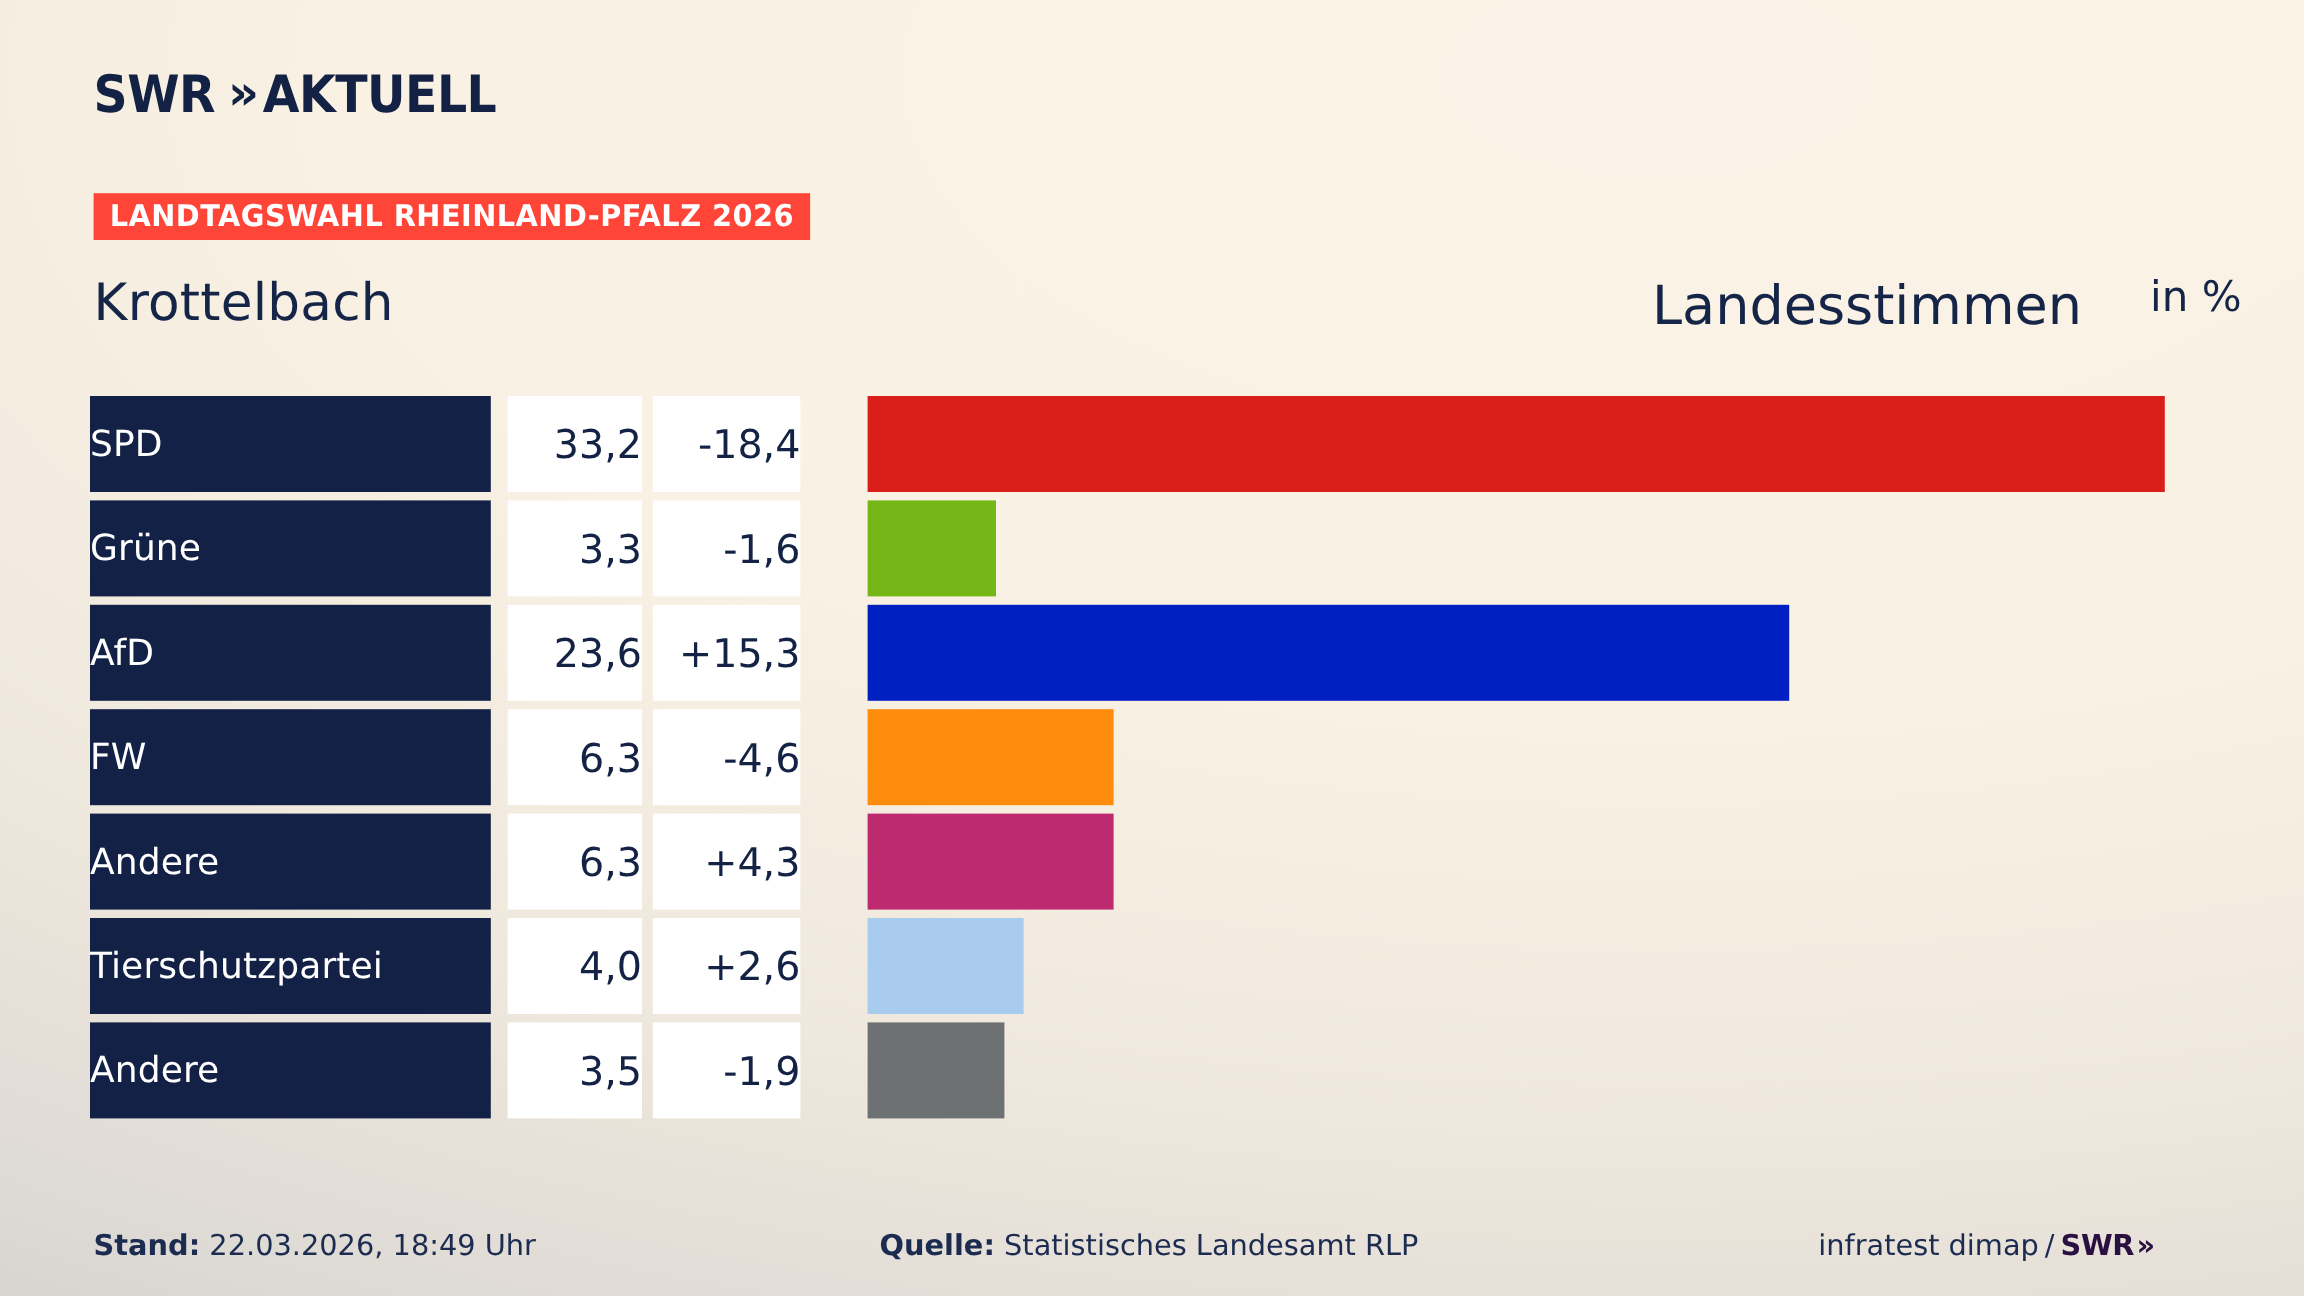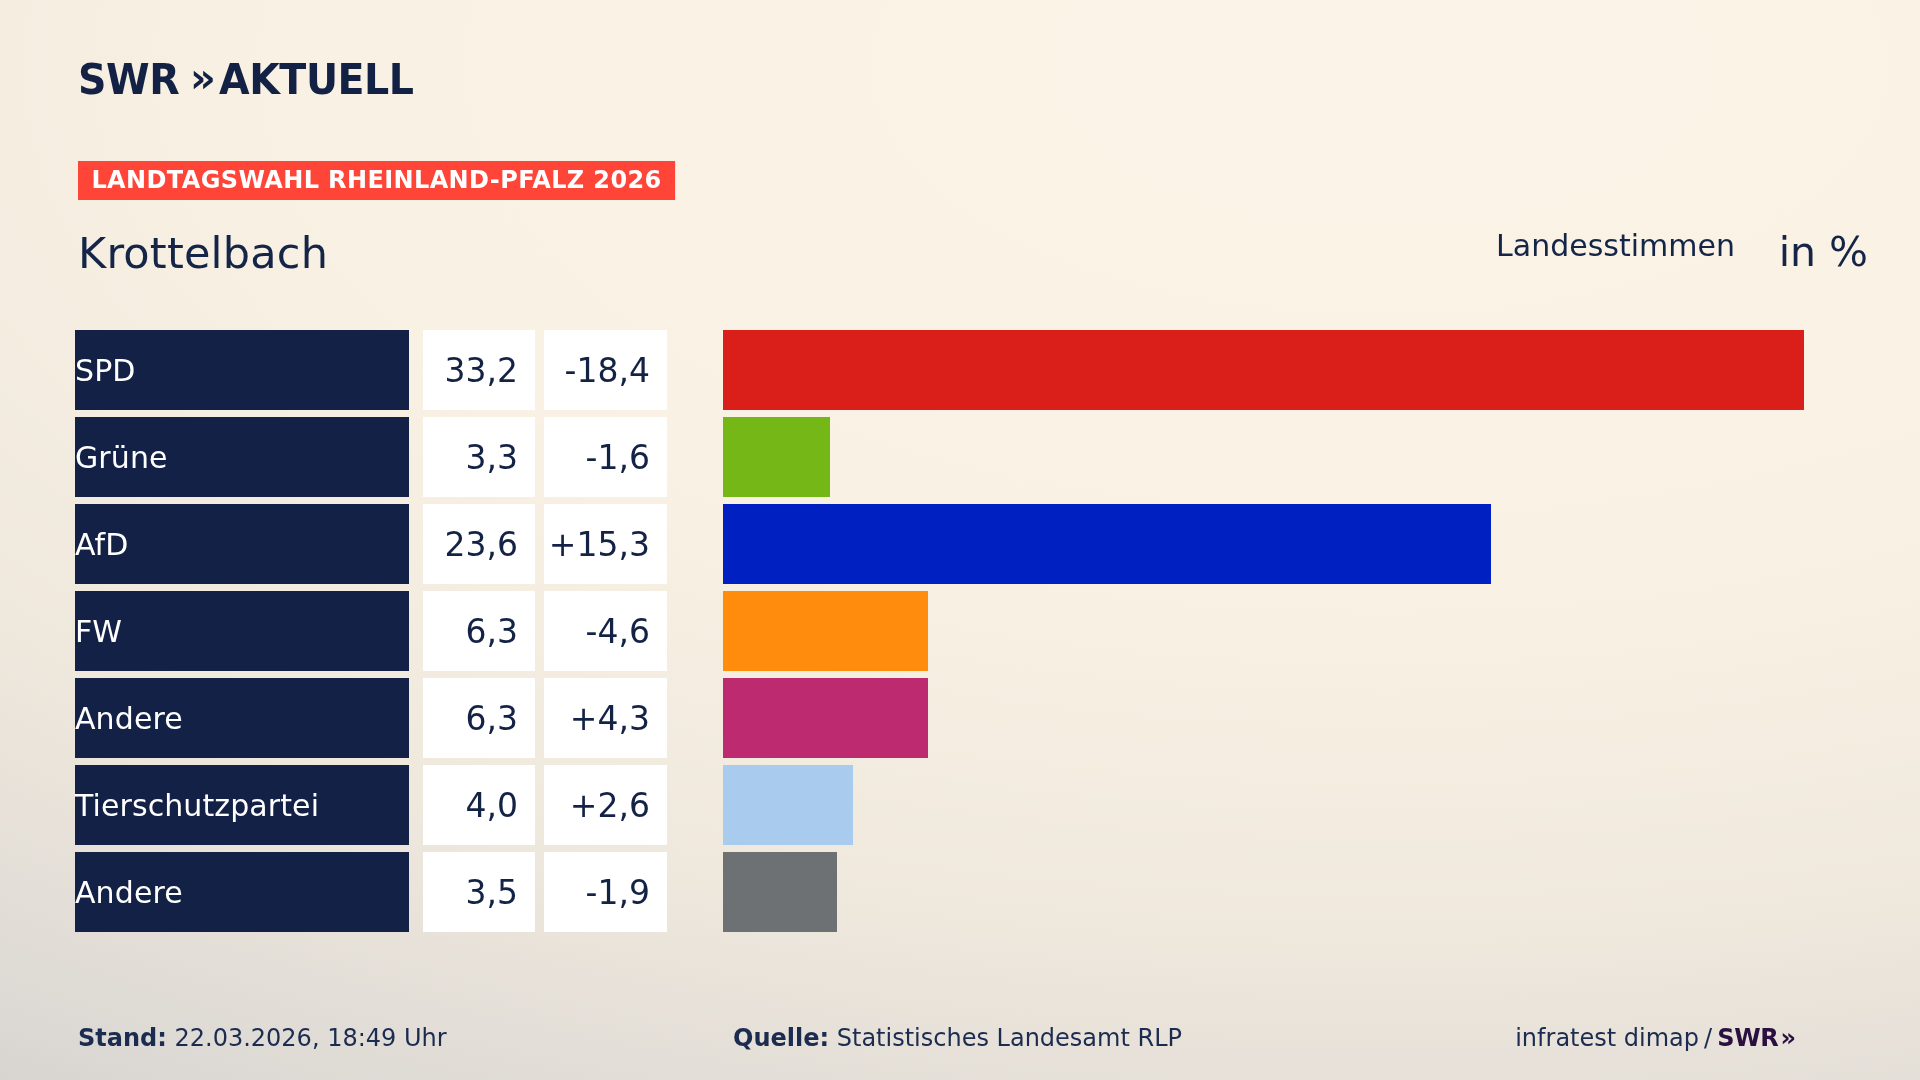--- a/index.html
+++ b/index.html
@@ -83,30 +83,30 @@
     font-size: 43px;
     color: #152548;
     font-weight: 400;
     letter-spacing: 0.2px;
     white-space: nowrap;
   }
   .votes-label {
     position: absolute;
     right: 185px;
     top: 0;
-    font-size: 30px;
+    font-size: 45px;
     color: #152548;
     font-weight: 400;
     white-space: nowrap;
   }
   .unit-label {
     position: absolute;
     right: 52px;
     top: 0;
-    font-size: 41px;
+    font-size: 35px;
     color: #152548;
     font-weight: 400;
     white-space: nowrap;
   }
 
   
   #chart {
     position: absolute;
     left: 75px;
     top: 330px;
@@ -134,21 +134,20 @@
   }
   .num-cell {
     position: absolute;
     top: 0;
     height: 80px;
     background: #ffffff;
     color: #132245;
     display: flex;
     align-items: center;
     justify-content: flex-end;
-    padding-right: 17px;
     box-sizing: border-box;
     font-size: 33px;
   }
   .num-share { left: 348px; width: 112px; }
   .num-diff  { left: 469px; width: 123px; }
 
   .bar-track {
     position: absolute;
     left: 648px;
     top: 0;

